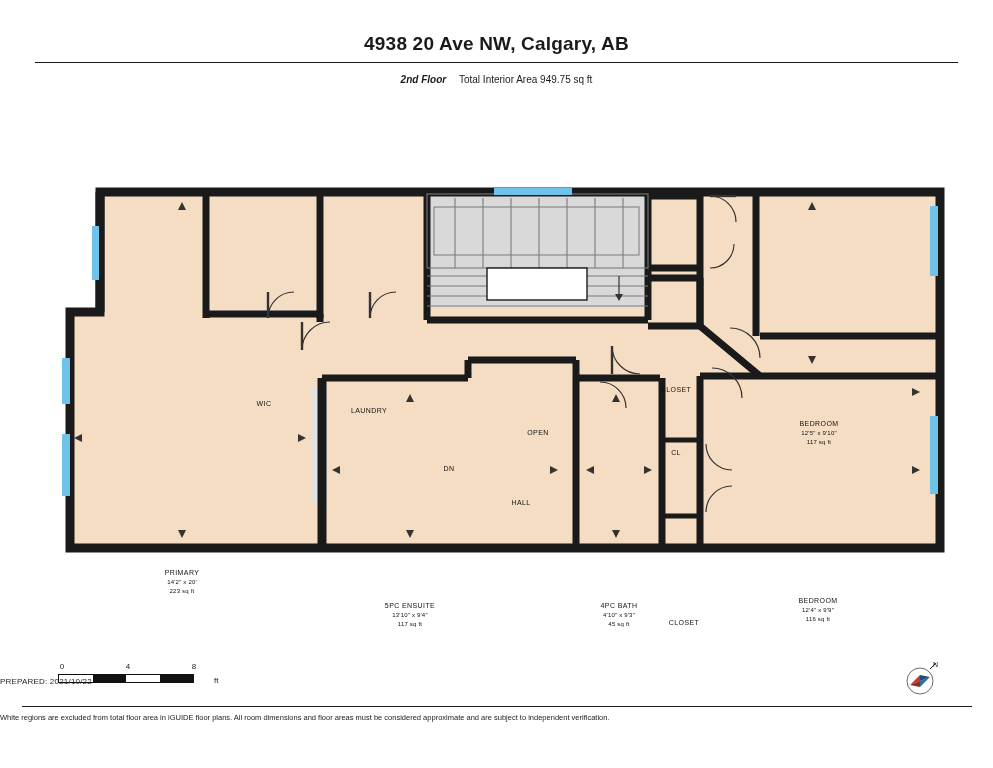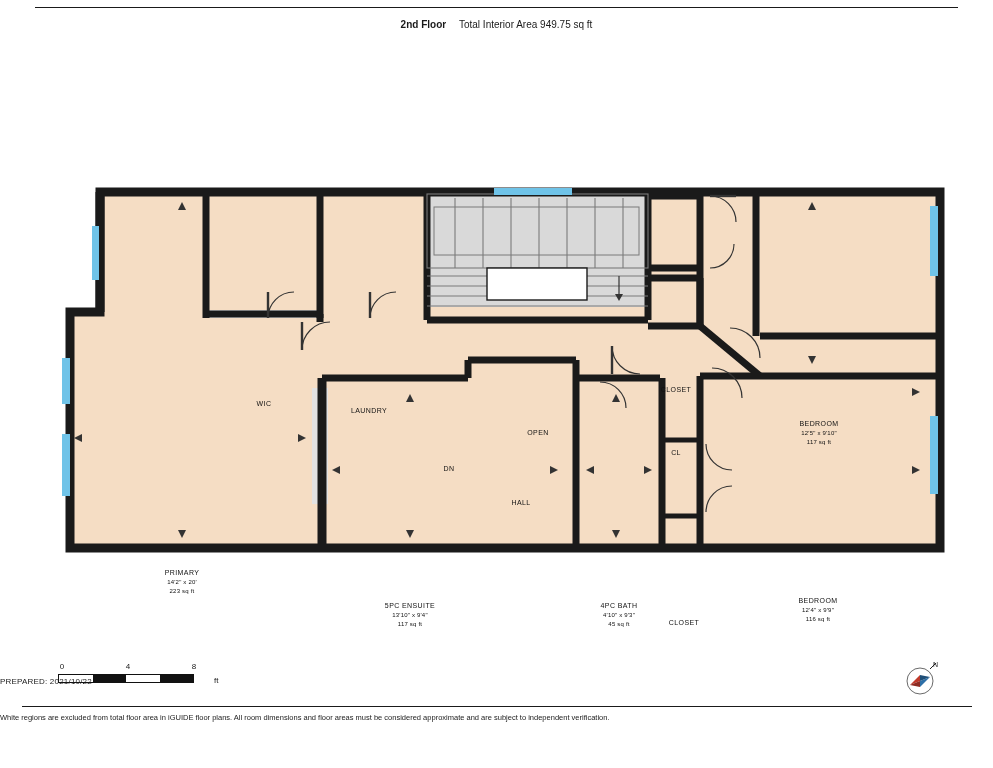--- a/index.html
+++ b/index.html
@@ -32,20 +32,21 @@
     border-bottom: 1px solid #1a1a1a;
     margin: 7px 35px 0 35px;
   }
   #subtitle {
     text-align: center;
     font-size: 10px;
     padding-top: 11px;
   }
   #subtitle .floor {
     font-weight: bold;
+    font-style: italic;
   }
   #subtitle .area {
     margin-left: 10px;
   }
 
   
   #plan {
     position: absolute;
     left: 0;
     top: 150px;
@@ -143,20 +144,21 @@
     left: 0; top: 73px; width: 993px;
     text-align: left;
     font-size: 7.5px;
     color: #222;
   }
 </style>
 </head>
 <body>
 
 <div id="header">
+  <div id="title">4938 20 Ave NW, Calgary, AB</div>
   <div id="title-rule"></div>
   <div id="subtitle">
     <span class="floor">2nd Floor</span>
     <span class="area">Total Interior Area 949.75 sq ft</span>
   </div>
 </div>
 
 <div id="plan">
   <svg width="993" height="430" viewBox="0 0 993 430">
 

